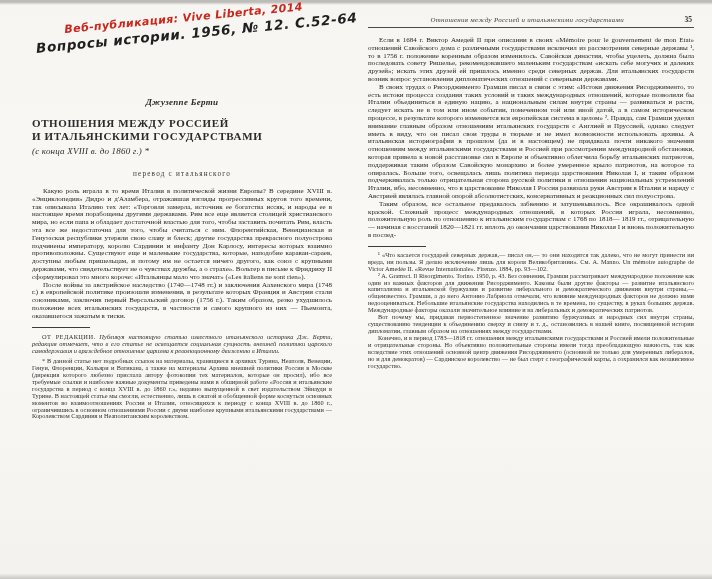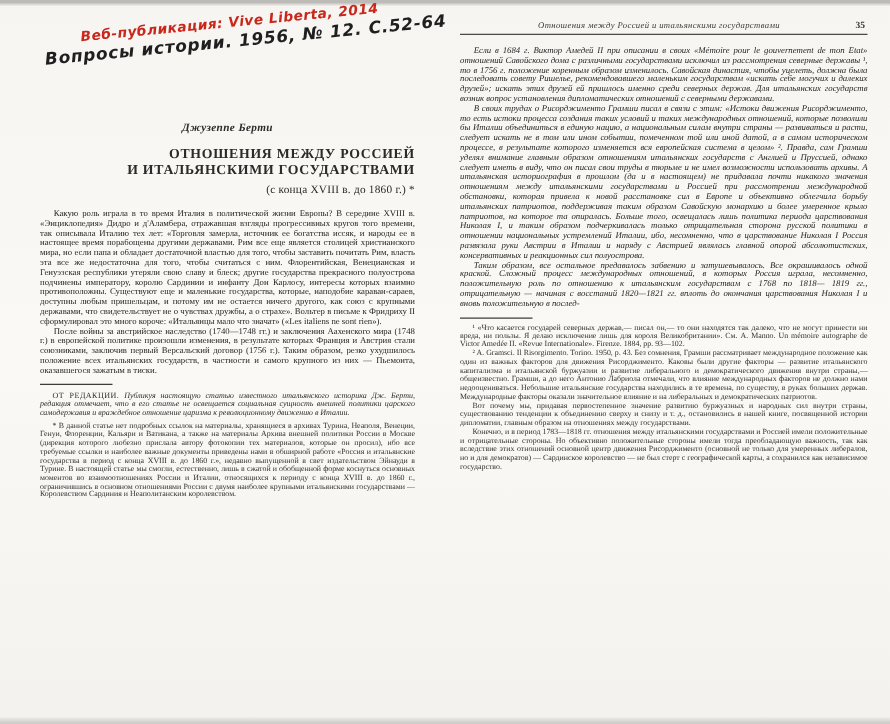--- a/index.html
+++ b/index.html
@@ -35,24 +35,24 @@
   }
   .wm1{font-size:11px;letter-spacing:.4px;margin-left:30px;}
   .wm2{font-size:13.5px;letter-spacing:.6px;color:#1f1f1f;margin-top:1px;}
 
   
   .byline{
     margin-top:60px;text-align:center;
     font-style:italic;font-weight:bold;font-size:9px;letter-spacing:.3px;
   }
   .title{
-    margin-top:10px;text-align:right;font-weight:bold;
+    margin-top:10px;text-align:left;font-weight:bold;
     font-size:11px;line-height:13px;letter-spacing:.6px;
   }
-  .title .t3{font-weight:normal;font-size:9px;letter-spacing:.2px;display:block;margin-top:2px;}
+  .title .t3{font-weight:normal;font-size:9px;letter-spacing:.2px;display:block;margin-top:2px;font-style:italic;}
   .subtitle{
     margin-top:12px;text-align:center;font-size:7.2px;letter-spacing:1.2px;color:#3a3a3a;
   }
 
   
   .bodytext{margin-top:10px;}
   p.b{
     margin:0;font-size:7px;line-height:7.8px;
     text-align:justify;text-indent:11px;
     color:#262626;
@@ -70,21 +70,21 @@
   p.ed .edlabel{font-style:normal;letter-spacing:.4px;}
 
   
   .runhead{
     display:flex;align-items:baseline;
     border-bottom:1.5px solid #4a4a4a;
     padding:0 2px 3px 2px;margin-top:4px;
   }
   .runtitle{flex:1;text-align:center;font-style:italic;font-size:6.9px;color:#3a3a3a;letter-spacing:.3px;}
   .pagenum{font-size:7.6px;font-weight:bold;color:#333;}
-  .page-right .bodytext{margin-top:9px;font-style:italic;}
+  .page-right .bodytext{margin-top:9px;}
 </style>
 </head>
 <body>
 
 <div class="scan">
 
   <div class="watermark">
     <div class="wm1" style="color:#c9271c;">Веб-публикация: Vive Liberta, 2014</div>
     <div class="wm2">Вопросы истории. 1956, № 12. С.52-64</div>
   </div>
@@ -92,20 +92,21 @@
   <div class="page page-left">
 
     <div class="byline">Джузеппе Берти</div>
 
     <div class="title">
       <span class="t1">ОТНОШЕНИЯ МЕЖДУ РОССИЕЙ</span><br>
       <span class="t2">И ИТАЛЬЯНСКИМИ ГОСУДАРСТВАМИ</span>
       <span class="t3">(с конца XVIII в. до 1860 г.) *</span>
     </div>
 
+    <div class="subtitle">перевод с итальянского</div>
 
     <div class="bodytext">
       <p class="b">Какую роль играла в то время Италия в политической жизни Европы? В середине XVIII в. «Энциклопедия» Дидро и д'Аламбера, отражавшая взгляды прогрессивных кругов того времени, так описывала Италию тех лет: «Торговля замерла, источник ее богатства иссяк, и народы ее в настоящее время порабощены другими державами. Рим все еще является столицей христианского мира, но если папа и обладает достаточной властью для того, чтобы заставить почитать Рим, власть эта все же недостаточна для того, чтобы считаться с ним. Флорентийская, Венецианская и Генуэзская республики утеряли свою славу и блеск; другие государства прекрасного полуострова подчинены императору, королю Сардинии и инфанту Дон Карлосу, интересы которых взаимно противоположны. Существуют еще и маленькие государства, которые, наподобие караван-сараев, доступны любым пришельцам, и потому им не остается ничего другого, как союз с крупными державами, что свидетельствует не о чувствах дружбы, а о страхе». Вольтер в письме к Фридриху II сформулировал это много короче: «Итальянцы мало что значат» («Les italiens ne sont rien»).</p>
       <p class="b">После войны за австрийское наследство (1740—1748 гг.) и заключения Аахенского мира (1748 г.) в европейской политике произошли изменения, в результате которых Франция и Австрия стали союзниками, заключив первый Версальский договор (1756 г.). Таким образом, резко ухудшилось положение всех итальянских государств, в частности и самого крупного из них — Пьемонта, оказавшегося зажатым в тиски.</p>
     </div>
 
     <hr class="fnrule">
 
     <p class="ed"><span class="edlabel">ОТ РЕДАКЦИИ.</span><span> Публикуя настоящую статью известного итальянского историка Дж. Берти, редакция отмечает, что в его статье не освещается социальная сущность внешней политики царского самодержавия и враждебное отношение царизма к революционному движению в Италии.</span></p>
 

